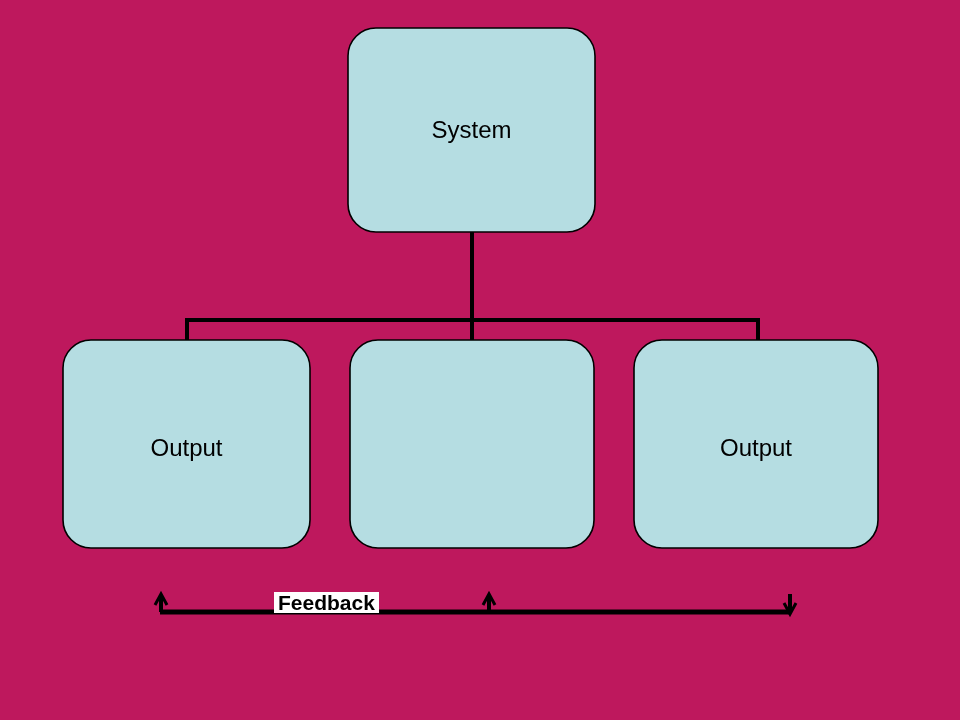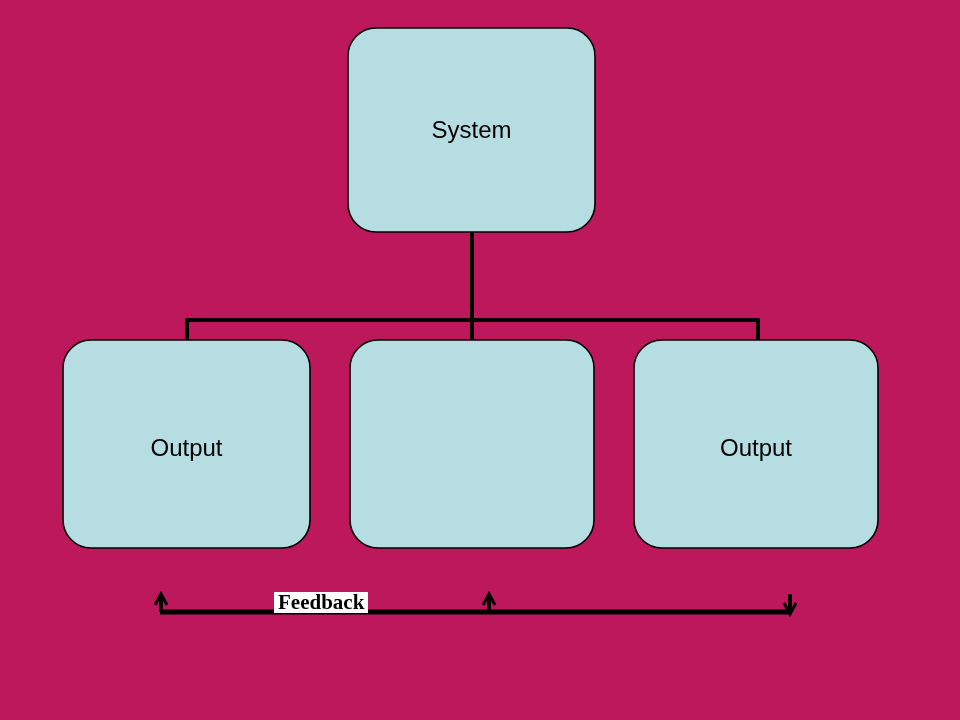--- a/index.html
+++ b/index.html
@@ -31,21 +31,21 @@
     font-family: "Liberation Sans", sans-serif;
     font-size: 24px;
     font-weight: normal;
     line-height: 1;
     white-space: nowrap;
     user-select: none;
   }
   .feedback-label {
     position: absolute;
     color: #000000;
-    font-family: Liberation Serif, serif;
+    font-family: Liberation Sans, sans-serif;
     font-size: 21px;
     font-weight: bold;
     line-height: 1;
     white-space: nowrap;
     background: #ffffff;
     padding: 0 4px;
     user-select: none;
   }
 </style>
 </head>

